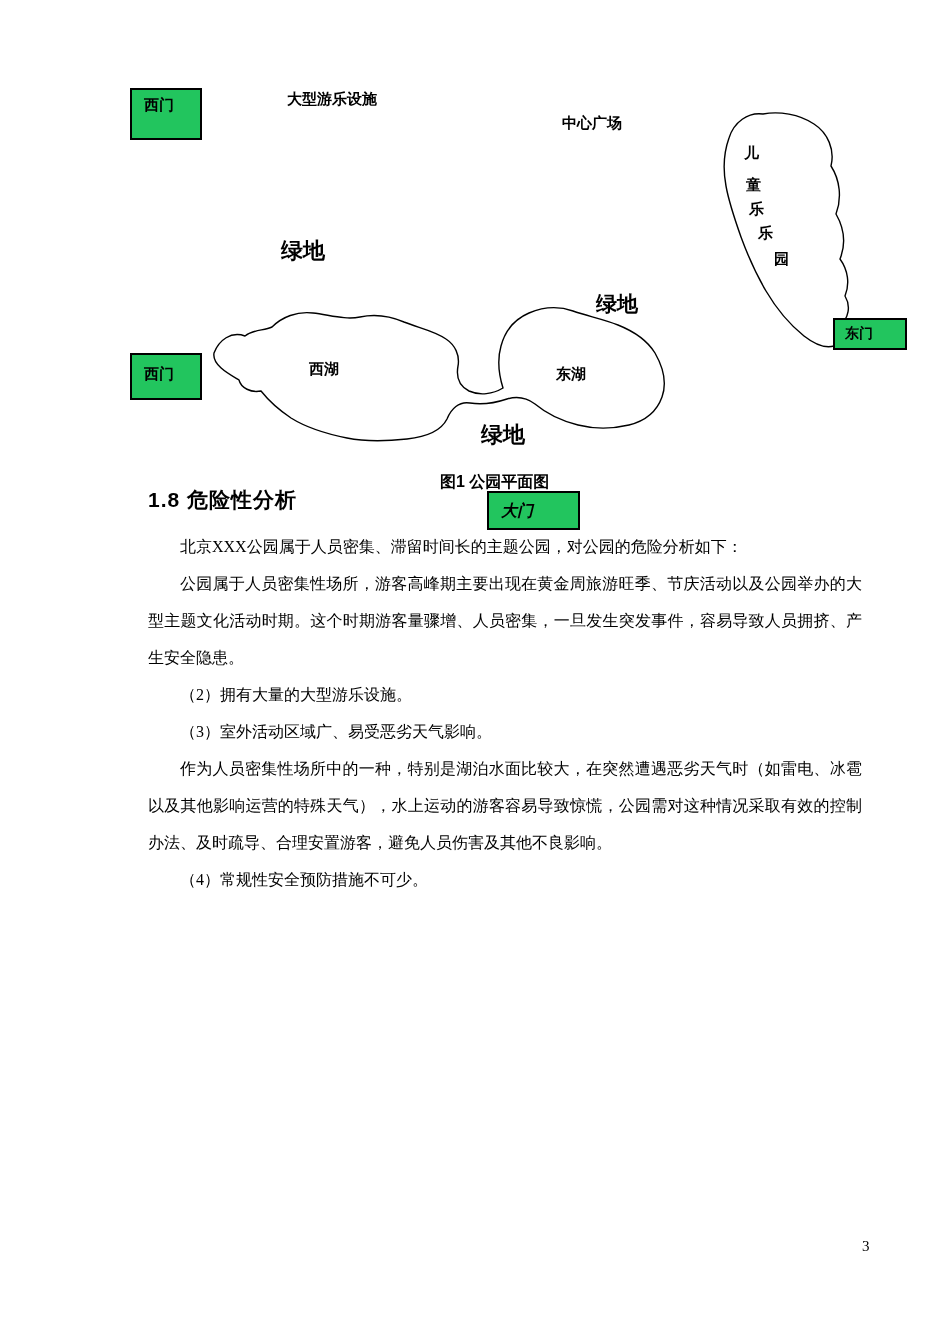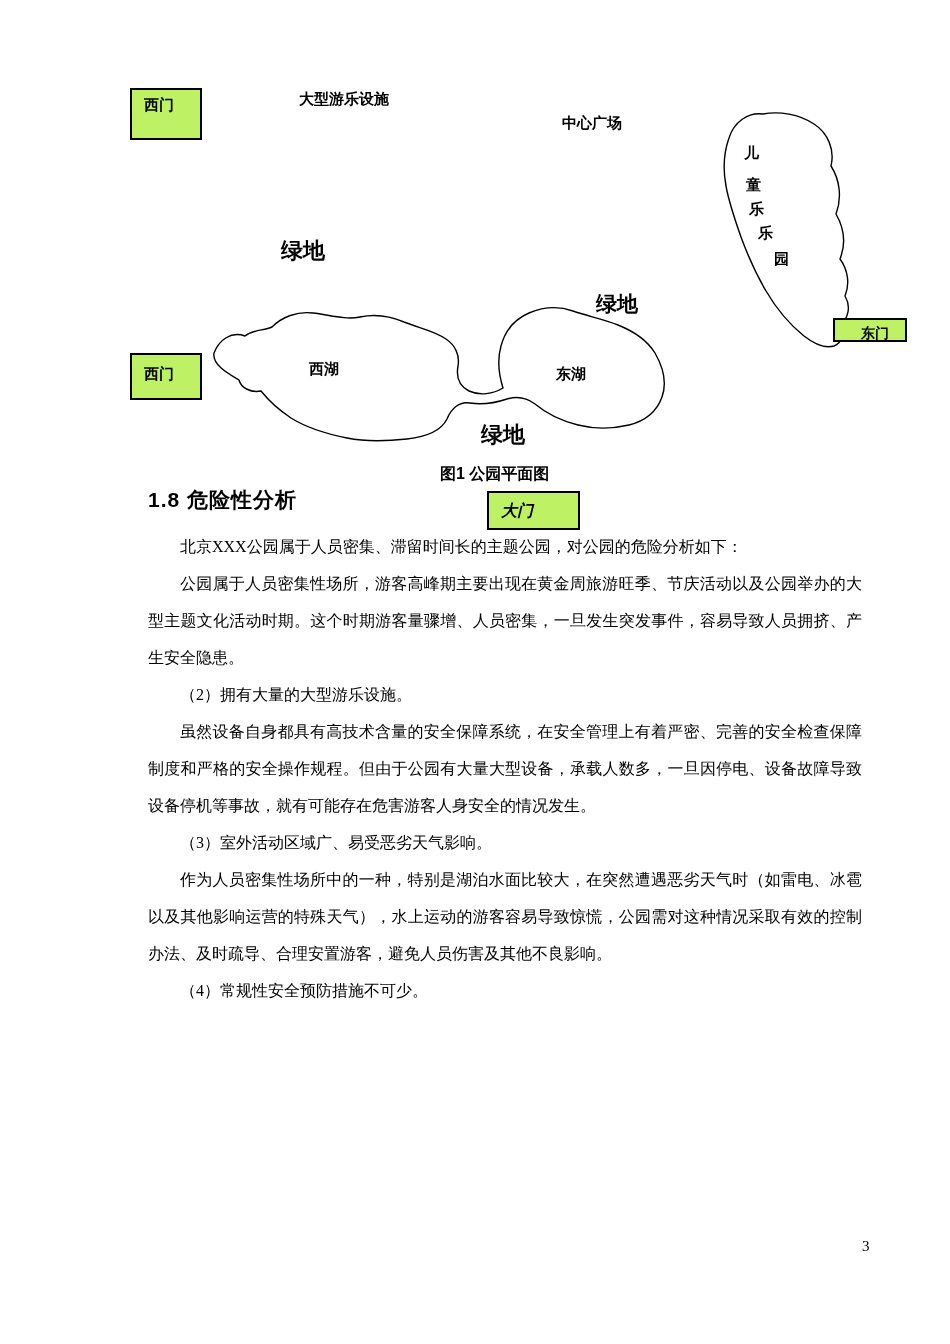--- a/index.html
+++ b/index.html
@@ -18,32 +18,33 @@
     position: absolute;
     font-family: "Liberation Sans", sans-serif;
     font-weight: bold;
     color: #000;
     white-space: nowrap;
   }
   .gate-box {
     position: absolute;
     box-sizing: border-box;
     border: 2px solid #000;
-    background: #bef264;
+    background: #22c55e;
     font-family: "Liberation Sans", sans-serif;
     font-weight: bold;
     color: #000;
   }
   .fig-caption {
     position: absolute;
     font-family: "Liberation Sans", sans-serif;
     font-weight: bold;
     font-size: 16px;
     color: #000;
     white-space: nowrap;
+    margin-top: 8px;
   }
   .text-area { position: absolute; left: 148px; top: 486px; width: 714px; }
   .section-heading {
     font-family: "Liberation Sans", sans-serif;
     font-size: 21px;
     font-weight: bold;
     margin: 0 0 14px 0;
     letter-spacing: 1px;
   }
   .para {
@@ -117,29 +118,29 @@
     </svg>
 
     <div class="gate-box" style="left:130px; top:88px; width:72px; height:52px; padding:6px 0 0 12px; font-size:15px;">
       <span>西门</span>
     </div>
 
     <div class="gate-box" style="left:130px; top:353px; width:72px; height:47px; padding:10px 0 0 12px; font-size:15px;">
       <span>西门</span>
     </div>
 
-    <div class="gate-box" style="left:833px; top:318px; width:74px; height:24px; padding:5px 0 0 10px; font-size:14px;text-align:center;">
+    <div class="gate-box" style="left:833px; top:318px; width:74px; height:32px; padding:5px 0 0 10px; font-size:14px;">
       <span>东门</span>
     </div>
 
     <div class="gate-box" style="left:487px; top:491px; width:93px; height:39px; padding:8px 0 0 12px; font-size:16px;font-style:italic;">
       <span>大门</span>
     </div>
 
-    <div class="map-label" style="left:287px; top:90px; font-size:15px;margin-left:12px;">大型游乐设施</div>
+    <div class="map-label" style="left:287px; top:90px; font-size:15px;">大型游乐设施</div>
 
     <div class="map-label" style="left:562px; top:114px; font-size:15px;">中心广场</div>
 
     <div class="map-label" style="left:744px; top:144px; font-size:15px;">儿</div>
     <div class="map-label" style="left:746px; top:176px; font-size:15px;">童</div>
     <div class="map-label" style="left:749px; top:200px; font-size:15px;">乐</div>
     <div class="map-label" style="left:758px; top:224px; font-size:15px;">乐</div>
     <div class="map-label" style="left:774px; top:250px; font-size:15px;">园</div>
 
     <div class="map-label" style="left:281px; top:236px; font-size:22px;">绿地</div>
@@ -154,21 +155,20 @@
 
     <div class="fig-caption" style="left:440px; top:464px;">图1 公园平面图</div>
   </div>
 
   <div class="text-area">
     <h2 class="section-heading">1.8 危险性分析</h2>
     <div>
         <p class="para">北京XXX公园属于人员密集、滞留时间长的主题公园，对公园的危险分析如下：</p>
         <p class="para">公园属于人员密集性场所，游客高峰期主要出现在黄金周旅游旺季、节庆活动以及公园举办的大型主题文化活动时期。这个时期游客量骤增、人员密集，一旦发生突发事件，容易导致人员拥挤、产生安全隐患。</p>
         <p class="para">（2）拥有大量的大型游乐设施。</p>
-        <p class="para">虽然设备自身都具有高技术含量的安全保障系统，在安全管理上有着严密、完善的安全检查保障制度和严格的安全操作规程。但由于公园有大量大型设备，承载人数多，一旦因停电、设备故障导致设备停机等事故，就有可能存在危害游客人身安全的情况发生。</p>
         <p class="para">（3）室外活动区域广、易受恶劣天气影响。</p>
         <p class="para">作为人员密集性场所中的一种，特别是湖泊水面比较大，在突然遭遇恶劣天气时（如雷电、冰雹以及其他影响运营的特殊天气），水上运动的游客容易导致惊慌，公园需对这种情况采取有效的控制办法、及时疏导、合理安置游客，避免人员伤害及其他不良影响。</p>
         <p class="para">（4）常规性安全预防措施不可少。</p>
       </div>
   </div>
 
   <div class="page-number">3</div>
 
 </div>
 

